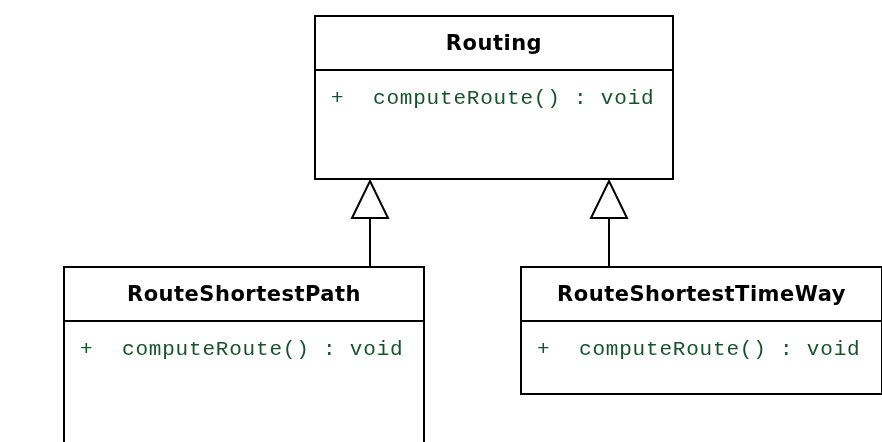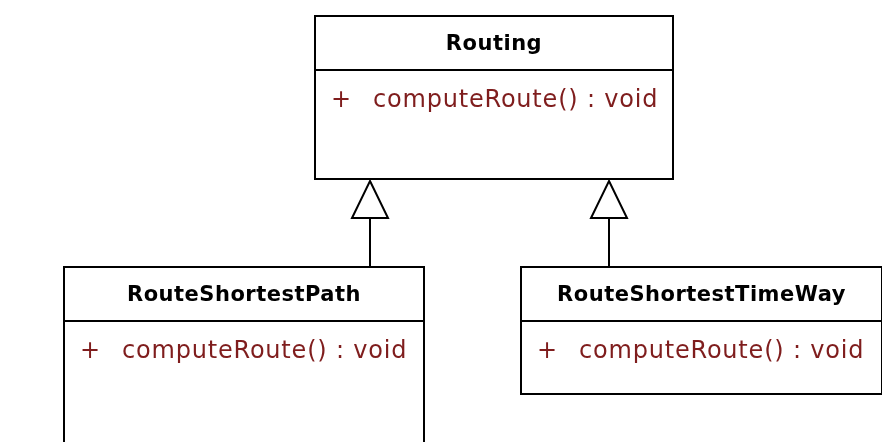--- a/index.html
+++ b/index.html
@@ -34,25 +34,26 @@
     font-weight: bold;
     font-size: 21px;
     letter-spacing: 0.5px;
     color: #000000;
     white-space: nowrap;
   }
   .uml-class-body {
     padding: 15px 0 0 15px;
   }
   .uml-method {
-    font-size: 24px;
+    font-size: 21px;
     letter-spacing: 0.8px;
     line-height: 26px;
-    color: #7f1d1d;
+    color: #14532d;
     white-space: nowrap;
+    font-family: Liberation Mono, monospace;
   }
   .uml-method .vis {
     display: inline-block;
     width: 42px;
   }
   
   #class-routing   { left: 274px; top: 15px;  width: 360px; height: 165px; }
   #class-rsp       { left: 23px;  top: 266px; width: 362px; height: 186px; }
   #class-rstw      { left: 480px; top: 266px; width: 363px; height: 129px; }
 </style>

